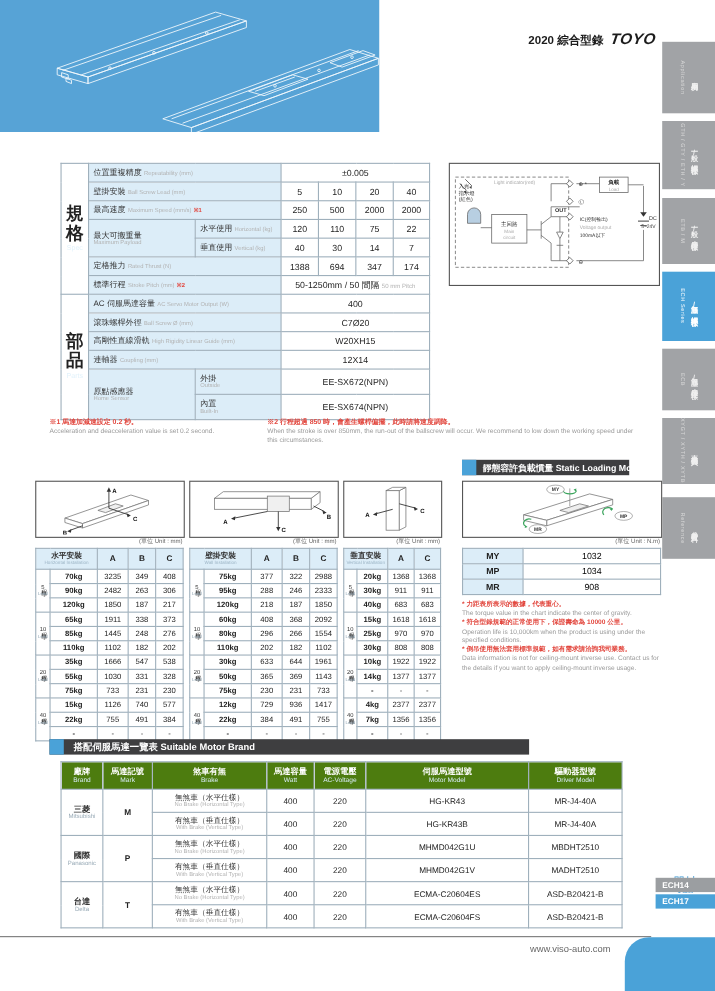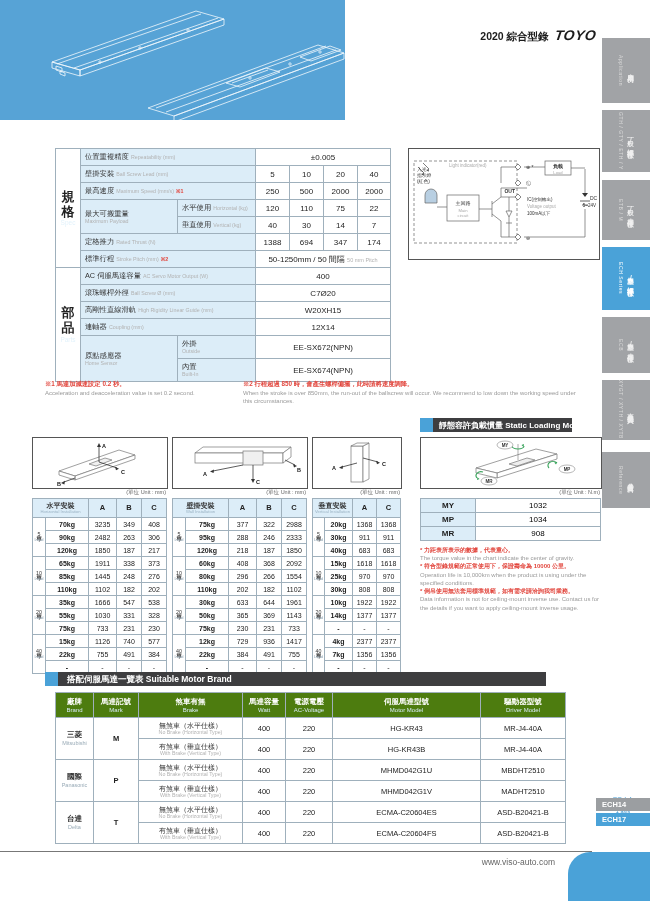--- a/index.html
+++ b/index.html
@@ -27,21 +27,21 @@
   .spec{width:335px;font-size:7.5px;}
   .spec td{height:16px;background:#fff;color:#222;}
   .spec td.tall{height:22px;}
   .spec .lab{background:#dcedf8;text-align:left;padding:0 0 0 4px;}
   .lz{font-size:7.3px;color:#333;}
   .le{font-size:5.3px;color:#b2b2b2;}
   .mark{font-size:5.3px;color:#e2463d;font-weight:bold;}
   .spec .val{text-align:center;font-size:8px;color:#1e1e1e;}
   .vsub{font-size:5.5px;color:#b2b2b2;}
   .grp{background:#4aa2d8;color:#fff;text-align:center;vertical-align:middle;}
-  .gz{font-size:13px;font-weight:bold;line-height:1.12;}
+  .gz{font-size:16px;font-weight:bold;line-height:1.12;font-family:Liberation Mono, monospace;}
   .ge{font-size:6.5px;color:#e2f2fb;}
   .blk{display:block;line-height:1.25;}
   
   .fn-zh{font-size:6.3px;font-weight:bold;color:#e2463d;line-height:1.4;}
   .fn-en{font-size:6px;color:#9a9a9a;line-height:1.35;}
   
   .diag{border:1px solid #555;background:#fff;}
   .unit{font-size:5.5px;color:#666;text-align:right;}
   
   .oh{font-size:7px;}
@@ -61,21 +61,21 @@
   .mo td{height:13px;text-align:center;}
   .mo .k{background:#dcedf8;font-weight:bold;color:#222;}
   .mo-notes .fn-zh{font-size:6px;}
   
   .motor{width:510px;font-size:7.5px;}
   .motor td{height:20px;text-align:center;background:#fff;color:#222;}
   .motor .mh{background:#4d7c0f;height:24px;}
   .mh-zh{font-size:7.5px;font-weight:bold;color:#fff;line-height:1.3;}
   .mh-en{font-size:6px;color:#d8ecf8;line-height:1.1;}
   .bcell{background:#d6eaf6;}
-  .b-zh{font-size:7.5px;font-weight:bold;color:#333;line-height:1.3;font-family:Liberation Mono, monospace;}
+  .b-zh{font-size:7.5px;font-weight:bold;color:#333;line-height:1.3;}
   .b-en{font-size:5.5px;color:#98aab6;line-height:1.1;}
   .mcell{background:#e9f4fb;font-weight:bold;}
   .br-zh{font-size:7px;color:#333;line-height:1.3;}
   .br-en{font-size:5.3px;color:#b2b2b2;line-height:1.1;}
   
   .axis-label{left:596px;top:760px;width:54px;text-align:center;color:#3a96d2;}
   .ax-zh{font-size:11px;font-weight:normal;line-height:1.1;margin-top:36px;}
   .ax-en{font-size:5.5px;line-height:1.2;}
   .ax-series{font-size:9px;font-weight:bold;line-height:1.25;}
   .ech-tab{left:596px;width:54px;height:13px;line-height:13px;padding-left:6px;font-size:7.5px;font-weight:bold;color:#fff;background:#9b9ea1;box-sizing:border-box;}
@@ -779,21 +779,21 @@
 
   <div class="abs mo-notes" style="left:420px;top:546px;width:182px;">
     <div class="fn-zh">* 力距表所表示的數據，代表重心。</div>
     <div class="fn-en">The torque value in the chart indicate the center of gravity.</div>
     <div class="fn-zh">* 符合型錄規範的正常使用下，保證壽命為 10000 公里。</div>
     <div class="fn-en">Operation life is 10,000km when the product is using under the specified conditions.</div>
     <div class="fn-zh">* 倒吊使用無法套用標準規範，如有需求請洽詢我司業務。</div>
     <div class="fn-en">Data information is not for ceiling-mount inverse use. Contact us for the details if you want to apply ceiling-mount inverse usage.</div>
   </div>
 
-  <div class="abs sec-hdr" style="left:45px;top:672px;width:501px;">
+  <div class="abs sec-hdr" style="left:45px;top:672px;width:436px;">
       <span class="sq"></span>
       <span class="t">搭配伺服馬達一覽表 Suitable Motor Brand</span>
     </div>
 
   <table class="abs motor" style="left:55px;top:692px;">
     <colgroup>
         <col style="width:38px">
         <col style="width:45px">
         <col style="width:104px">
         <col style="width:43px">

